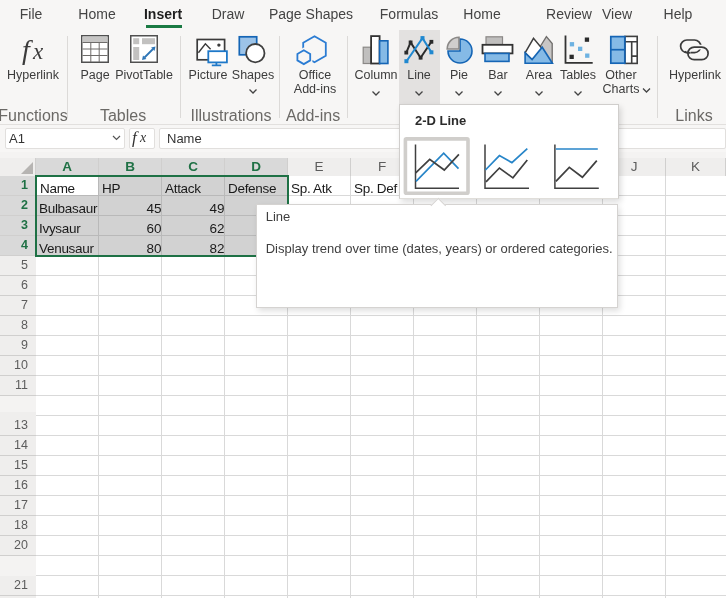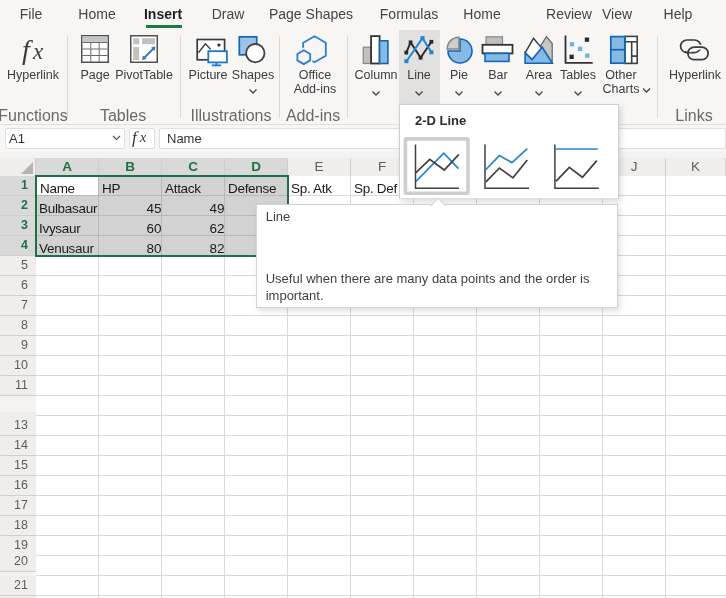--- a/index.html
+++ b/index.html
@@ -218,21 +218,21 @@
       <div class="rowh " style="top:204px">10</div>
       <div class="rowh " style="top:224px">11</div>
       <div class="rowh " style="top:260px">12</div>
       <div class="rowh " style="top:264px">13</div>
       <div class="rowh " style="top:284px">14</div>
       <div class="rowh " style="top:304px">15</div>
       <div class="rowh " style="top:324px">16</div>
       <div class="rowh " style="top:344px">17</div>
       <div class="rowh " style="top:364px">18</div>
       <div class="rowh " style="top:384px">19</div>
-      <div class="rowh " style="top:400px">20</div>
+      <div class="rowh " style="top:384px">20</div>
       <div class="rowh " style="top:424px">21</div>
       <div class="rowh " style="top:444px"></div>
     </div>
   <div id="grid"></div>
   <div id="cells">
       <div class="cell txt" style="left:36px;top:24px;width:63px">Name</div>
       <div class="cell txt" style="left:99px;top:24px;width:63px">HP</div>
       <div class="cell txt" style="left:162px;top:24px;width:63px">Attack</div>
       <div class="cell txt" style="left:225px;top:24px;width:63px">Defense</div>
       <div class="cell txt" style="left:288px;top:24px;width:63px">Sp. Atk</div>
@@ -293,15 +293,15 @@
   <path d="M86,40.6 V84.2 H130" stroke="#404040" stroke-width="1.5" fill="none"></path>
   <path d="M86.4,66 L100.4,51.6 L112.9,58.6 L128.3,44.6" stroke="#2785c8" stroke-width="1.7" fill="none"></path>
   <path d="M87,77.9 L100.4,64 L113.9,73.9 L128.3,56" stroke="#404040" stroke-width="1.7" fill="none"></path>
 
   <path d="M155.9,40.6 V84.2 H199.8" stroke="#404040" stroke-width="1.5" fill="none"></path>
   <path d="M156.9,45 H198.8" stroke="#2785c8" stroke-width="1.7" fill="none"></path>
   <path d="M156.9,77.3 L170.3,63.4 L183.4,73.3 L197.8,56.6" stroke="#404040" stroke-width="1.7" fill="none"></path>
 </svg>
 <div class="abs" id="tooltip">
   <p style="position:absolute;left:9px;top:3px;">Line</p>
-  <p style="position:absolute;left:9px;top:65px;">Useful when there are many data points and the order is<br>important.</p>
+  <p style="position:absolute;left:9px;top:35px;">Display trend over time (dates, years) or ordered categories.</p>
 </div>
 <div class="abs" id="tipcaret"></div>
 
 </body></html>

